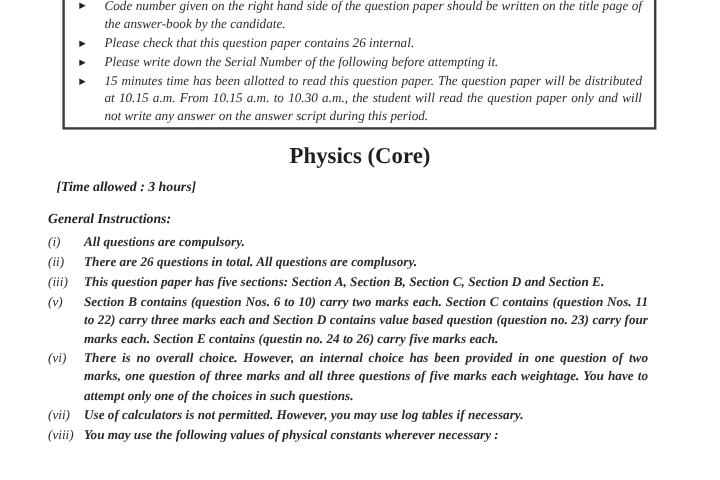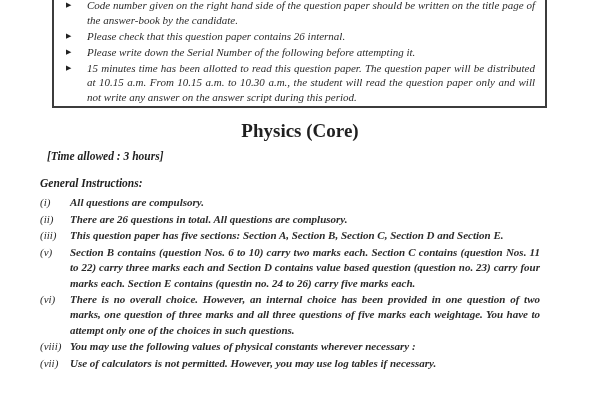--- a/index.html
+++ b/index.html
@@ -102,22 +102,22 @@
     </div>
     <div class="instr-item">
       <span class="instr-num">(v)</span>
       <span class="instr-text">Section B contains (question Nos. 6 to 10) carry two marks each. Section C contains (question Nos. 11 to 22) carry three marks each and Section D contains value based question (question no. 23) carry four marks each. Section E contains (questin no. 24 to 26) carry five marks each.</span>
     </div>
     <div class="instr-item">
       <span class="instr-num">(vi)</span>
       <span class="instr-text">There is no overall choice. However, an internal choice has been provided in one question of two marks, one question of three marks and all three questions of five marks each weightage. You have to attempt only one of the choices in such questions.</span>
     </div>
     <div class="instr-item">
+      <span class="instr-num">(vii)</span>
+      <span class="instr-text">Use of calculators is not permitted. However, you may use log tables if necessary.</span>
+    </div>
+    <div class="instr-item">
       <span class="instr-num">(viii)</span>
       <span class="instr-text">You may use the following values of physical constants wherever necessary :</span>
-    </div>
-    <div class="instr-item">
-      <span class="instr-num">(vii)</span>
-      <span class="instr-text">Use of calculators is not permitted. However, you may use log tables if necessary.</span>
     </div>
   </div>
 
 </div>
 
 </body></html>

